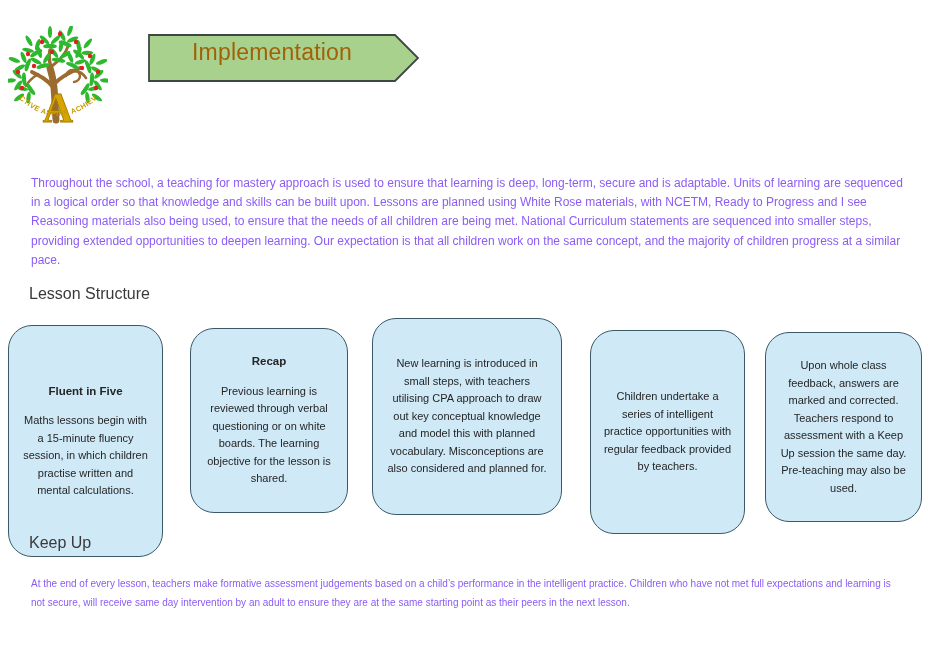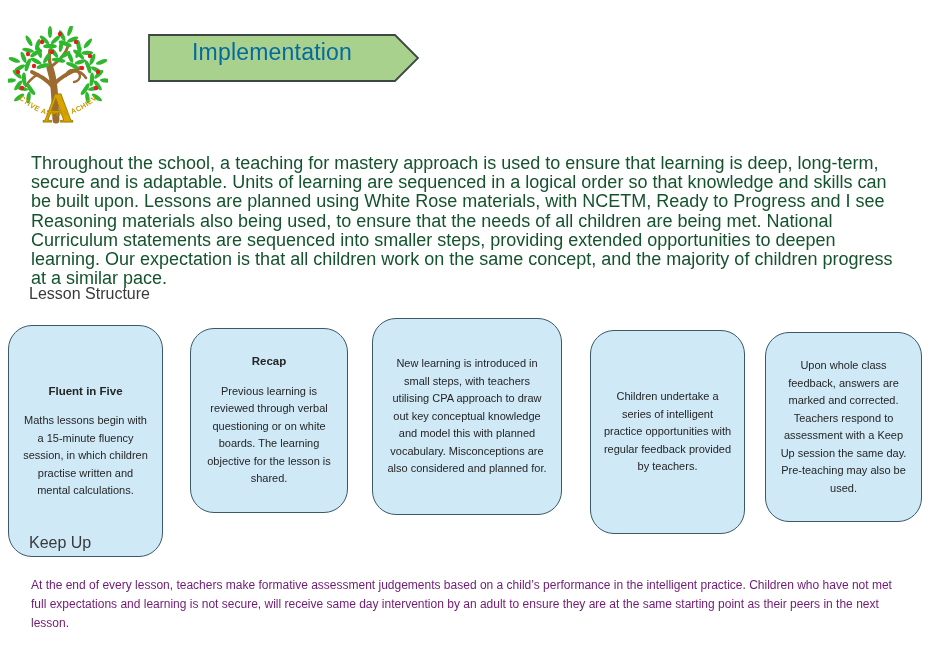--- a/index.html
+++ b/index.html
@@ -6,26 +6,26 @@
   body{font-family:"Liberation Sans","DejaVu Sans",sans-serif;color:#252525;}
   .page{position:relative;width:940px;height:649px;background:#ffffff;overflow:hidden;}
 
   .logo{position:absolute;left:8px;top:26px;width:100px;height:104px;}
 
   .banner{position:absolute;left:148px;top:34px;width:272px;height:48px;}
   .banner svg{position:absolute;left:0;top:0;}
   .banner-label{
     position:absolute;left:0;top:0;width:248px;height:36px;
     display:flex;align-items:center;justify-content:center;
-    font-size:23px;color:#0369a1;letter-spacing:.2px;
+    font-size:23px;color:#a16207;letter-spacing:.2px;
   }
 
   .intro{
-    position:absolute;left:31px;top:136px;width:872px;
-    font-size:18px;line-height:19.2px;color:#14532d;
+    position:absolute;left:31px;top:162px;width:872px;
+    font-size:12px;line-height:19.2px;color:#8b5cf6;
   }
 
   .section-heading{
     position:absolute;font-size:16px;font-weight:400;color:#3a3a3a;margin:0;
   }
   #lesson-structure-heading{left:29px;top:285px;}
   #keep-up-heading{left:29px;top:534px;}
 
   .lesson-box{
     position:absolute;
@@ -40,21 +40,21 @@
   }
   .lesson-box .box-title{font-weight:700;font-size:11.5px;margin-bottom:12px;}
   #box-1{left:8px;  top:325px;width:155px;height:232px;}
   #box-2{left:190px;top:328px;width:158px;height:185px;}
   #box-3{left:372px;top:318px;width:190px;height:197px;}
   #box-4{left:590px;top:330px;width:155px;height:204px;}
   #box-5{left:765px;top:320px;width:157px;height:190px;margin-top:12px;}
 
   .keep-up-text{
     position:absolute;left:31px;top:564px;width:864px;
-    font-size:12px;line-height:19.2px;color:#701a75;
+    font-size:10px;line-height:19.2px;color:#8b5cf6;
   }
 </style>
 </head>
 <body>
 
 <div class="page">
 
   <div class="logo">
     <svg width="100" height="104" viewBox="0 0 100 104">
       <defs>

